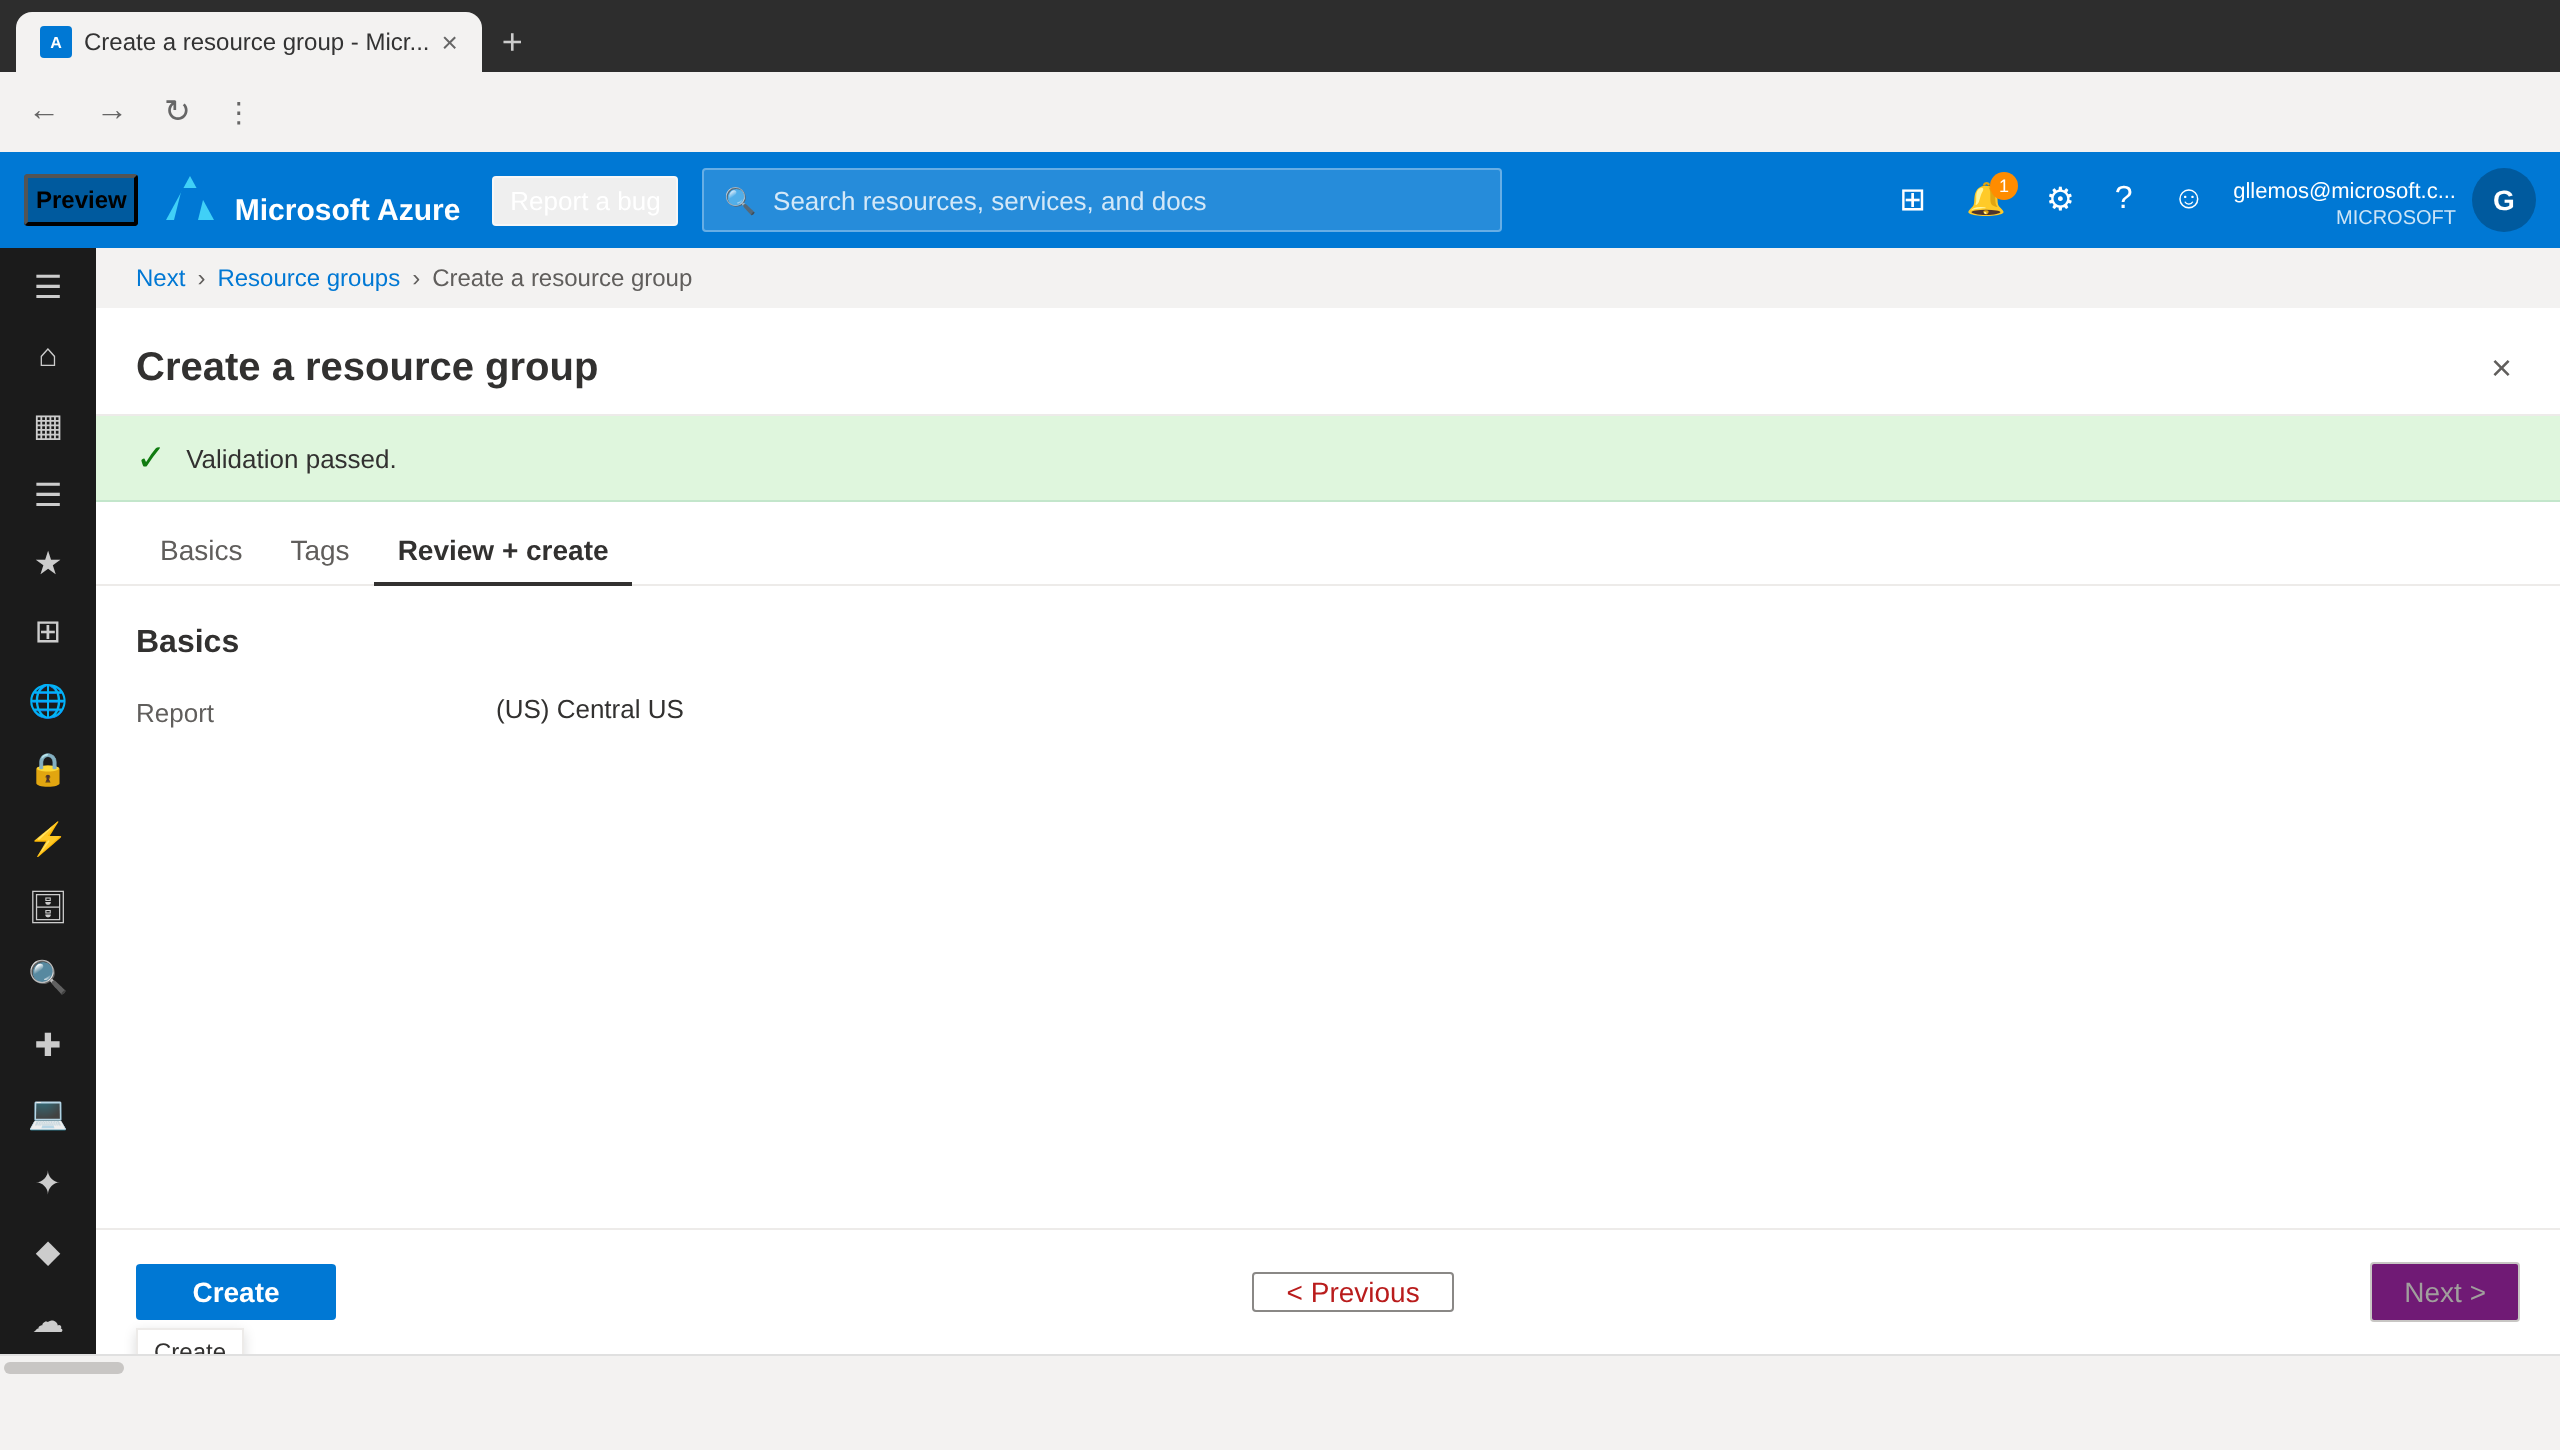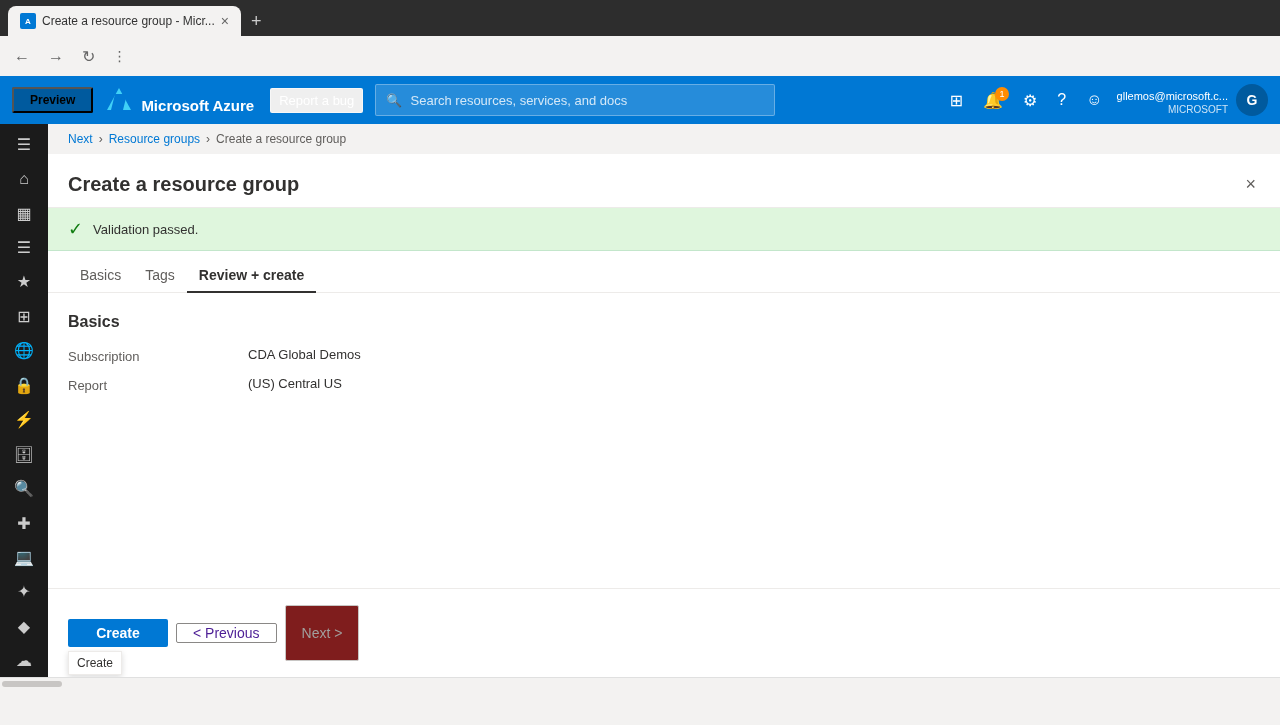--- a/index.html
+++ b/index.html
@@ -91,21 +91,21 @@
       background: #0078d4;
       height: 48px;
       display: flex;
       align-items: center;
       padding: 0 12px;
       gap: 12px;
       color: white;
     }
     .topbar-preview {
       background: #005a9e;
-      padding: 4px 16px;
+      padding: 4px 4px;
       border-radius: 2px;
       font-size: 12px;
       font-weight: 600;
       cursor: pointer;
     }
     .topbar-logo {
       display: flex;
       align-items: flex-end;
       gap: 8px;
       font-size: 15px;
@@ -333,46 +333,47 @@
       font-size: 13px;
     }
 
     
     .panel-footer {
       padding: 16px 20px;
       border-top: 1px solid #edebe9;
       display: flex;
       align-items: center;
       gap: 8px;
+      justify-content: space-between;
     }
     .btn-create {
       background: #0078d4;
       color: white;
       border: none;
       padding: 6px 20px;
       font-size: 14px;
       font-weight: 600;
       cursor: pointer;
       border-radius: 2px;
       min-width: 100px;
     }
     .btn-secondary {
       background: white;
-      color: #4c1d95;
+      color: #b91c1c;
       border: 1px solid #8a8886;
       padding: 1px 16px;
       font-size: 14px;
       cursor: pointer;
       border-radius: 2px;
     }
     .btn-disabled {
-      background: #7f1d1d;
+      background: #701a75;
       color: #a19f9d;
       border: 1px solid #c8c6c4;
-      padding: 19px 16px;
+      padding: 6px 16px;
       font-size: 14px;
       cursor: not-allowed;
       border-radius: 2px;
     }
 
     
     .tooltip {
       position: relative;
       display: inline-block;
     }
@@ -539,24 +540,20 @@
         <div class="tabs">
           <a class="tab">Basics</a>
           <a class="tab">Tags</a>
           <a class="tab active">Review + create</a>
         </div>
 
         <div class="form-content">
           <div class="section-title">Basics</div>
 
           <div class="field-row">
-            <span class="field-label">Subscription</span>
-            <span class="field-value">CDA Global Demos</span>
-          </div>
-          <div class="field-row">
             <span class="field-label">Report</span>
             <span class="field-value">(US) Central US</span>
           </div>
         </div>
 
         <div class="panel-footer">
           <div class="tooltip">
             <button class="btn-create">Create</button>
             <div class="tooltip-box">Create</div>
           </div>

